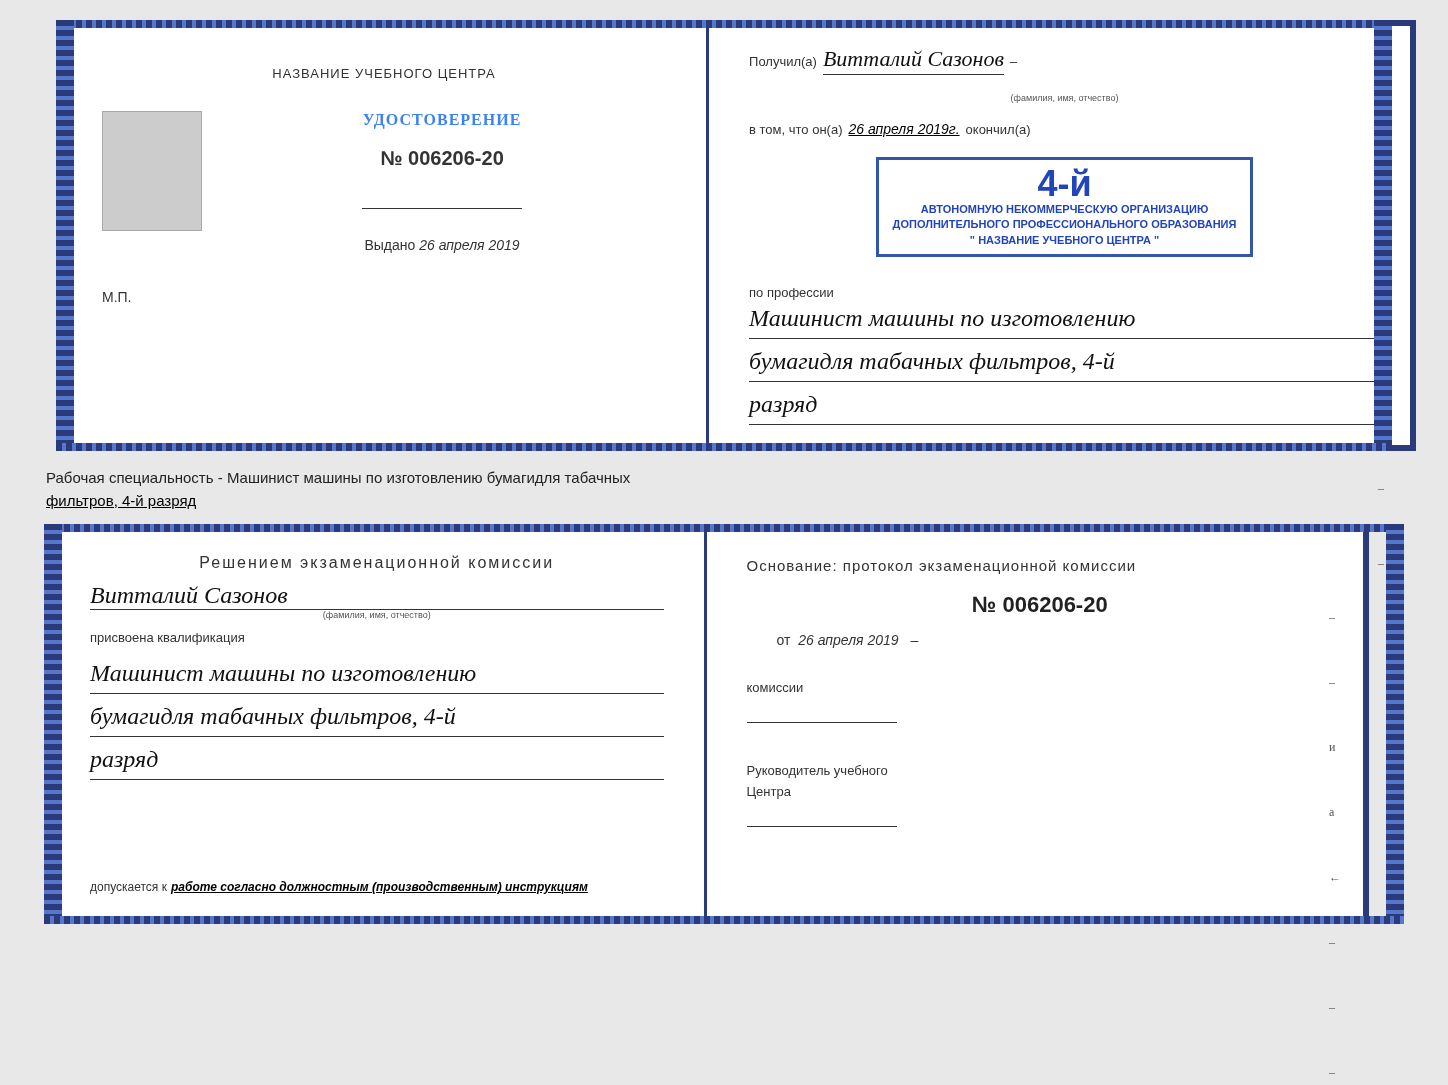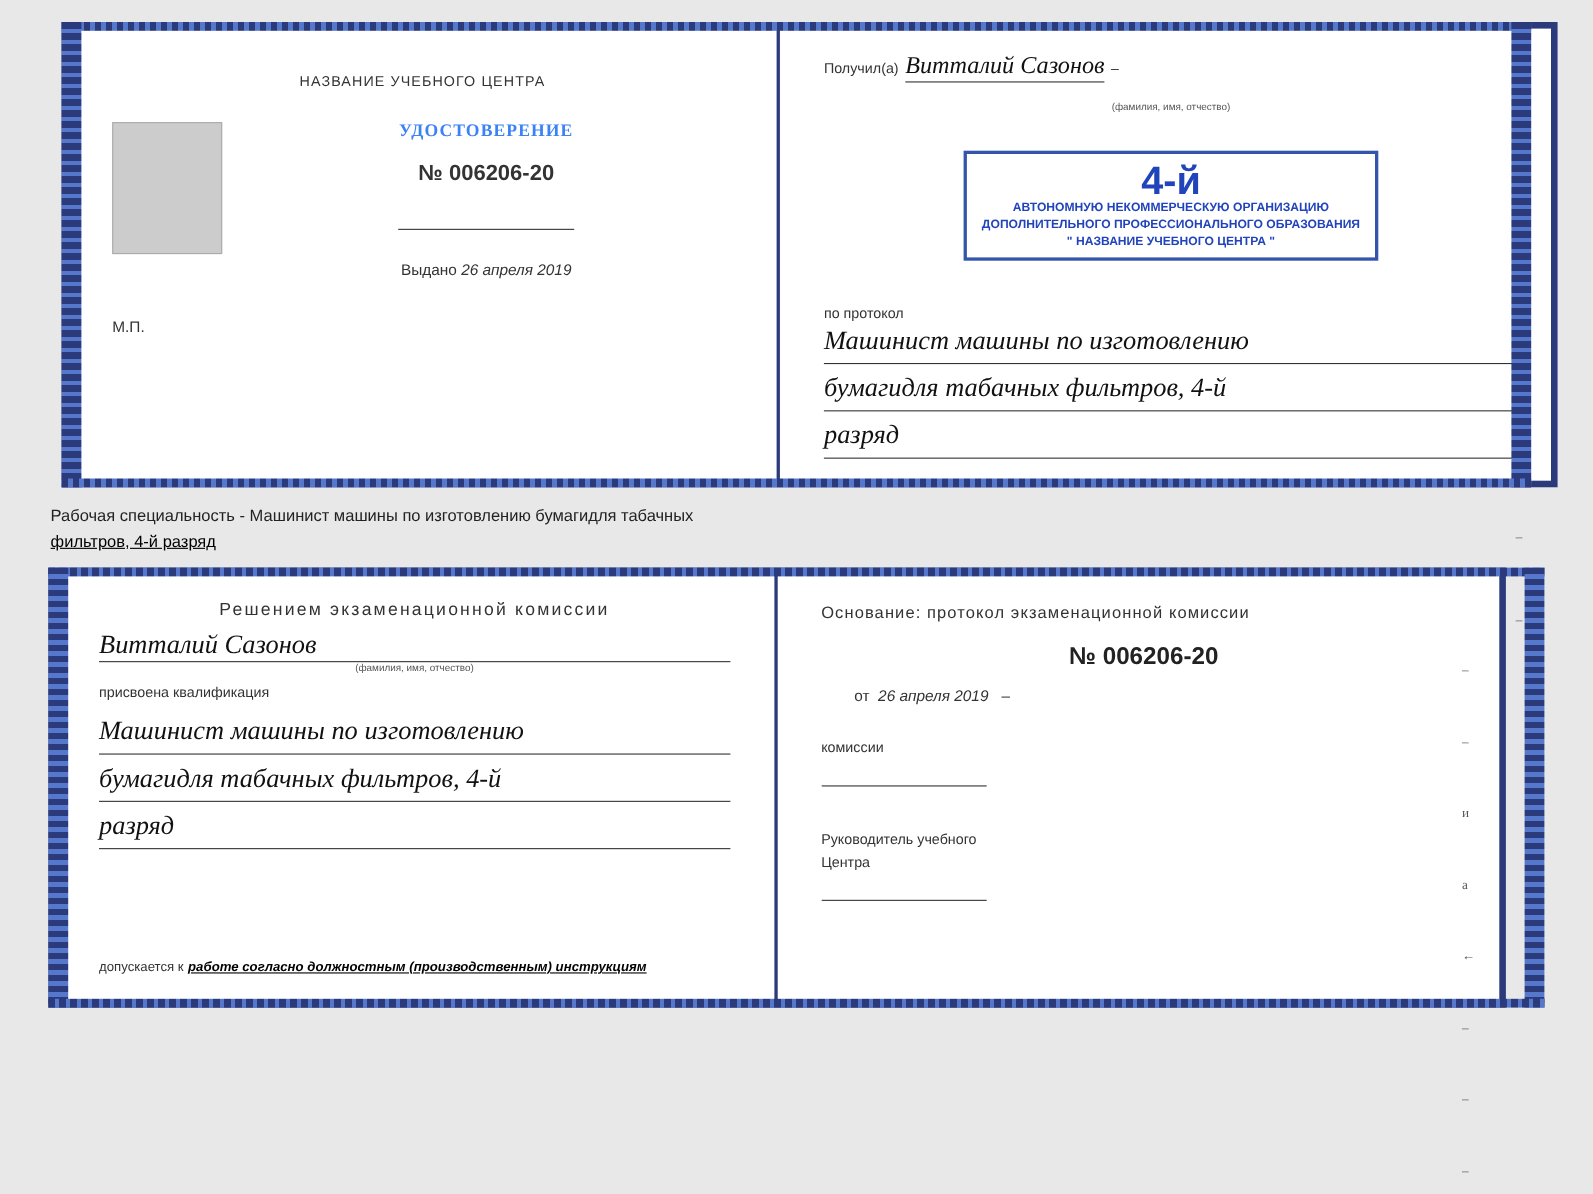--- a/index.html
+++ b/index.html
@@ -116,21 +116,21 @@
       font-style: italic;
       font-size: 14px;
       font-family: Arial, sans-serif;
     }
 
     .big-stamp-area {
       position: relative;
       display: flex;
       flex-direction: column;
       align-items: center;
-      margin: 20px 0;
+      margin: 8px 0;
     }
 
     .stamp-box {
       border: 3px solid #3355aa;
       padding: 6px 14px;
       text-align: center;
       position: relative;
     }
 
     .stamp-number {
@@ -379,20 +379,25 @@
 
       <div style="display:flex; align-items:baseline; gap:6px; flex-wrap:wrap;">
         <span class="po-professii">Получил(а)</span>
         <span class="handwritten" style="border-bottom:1px solid #333; padding-bottom:2px;">Витталий Сазонов</span>
         <span style="font-size:14px;">–</span>
       </div>
       <div style="text-align:center;">
         <span class="small-label">(фамилия, имя, отчество)</span>
       </div>
 
+      <div style="display:flex; align-items:baseline; gap:6px; flex-wrap:wrap; margin-top:4px;">
+        <span class="po-professii">в том, что он(а)</span>
+        <span class="italic-text" style="font-style:italic; text-decoration:underline;">26 апреля 2019г.</span>
+        <span class="po-professii">окончил(а)</span>
+      </div>
 
       <div class="big-stamp-area">
         <div class="stamp-box">
           <div class="stamp-number">4-й</div>
           <div class="stamp-org-text">АВТОНОМНУЮ НЕКОММЕРЧЕСКУЮ ОРГАНИЗАЦИЮ</div>
           <div class="stamp-org-text">ДОПОЛНИТЕЛЬНОГО ПРОФЕССИОНАЛЬНОГО ОБРАЗОВАНИЯ</div>
           <div class="stamp-org-text">" НАЗВАНИЕ УЧЕБНОГО ЦЕНТРА "</div>
         </div>
       </div>
 
@@ -400,21 +405,21 @@
         <span style="font-size:12px;color:#555;">–</span>
         <span style="font-size:12px;color:#555;">и</span>
         <span style="font-size:12px;color:#555;">а</span>
         <span style="font-size:12px;color:#555;">←</span>
         <span style="font-size:12px;color:#555;">–</span>
         <span style="font-size:12px;color:#555;">–</span>
         <span style="font-size:12px;color:#555;">–</span>
       </div>
 
       <div style="margin-top:8px;">
-        <div class="po-professii">по протокол</div>
+        <div class="po-professii">по профессии</div>
         <div class="profession-handwritten">Машинист машины по изготовлению</div>
         <div class="profession-handwritten" style="margin-top:4px;">бумагидля табачных фильтров, 4-й</div>
         <div class="profession-handwritten" style="margin-top:4px;">разряд</div>
       </div>
     </div>
   </div>
 </div>
 
 <div class="specialty-label">
   <span>Рабочая специальность - Машинист машины по изготовлению бумагидля табачных</span><br>

